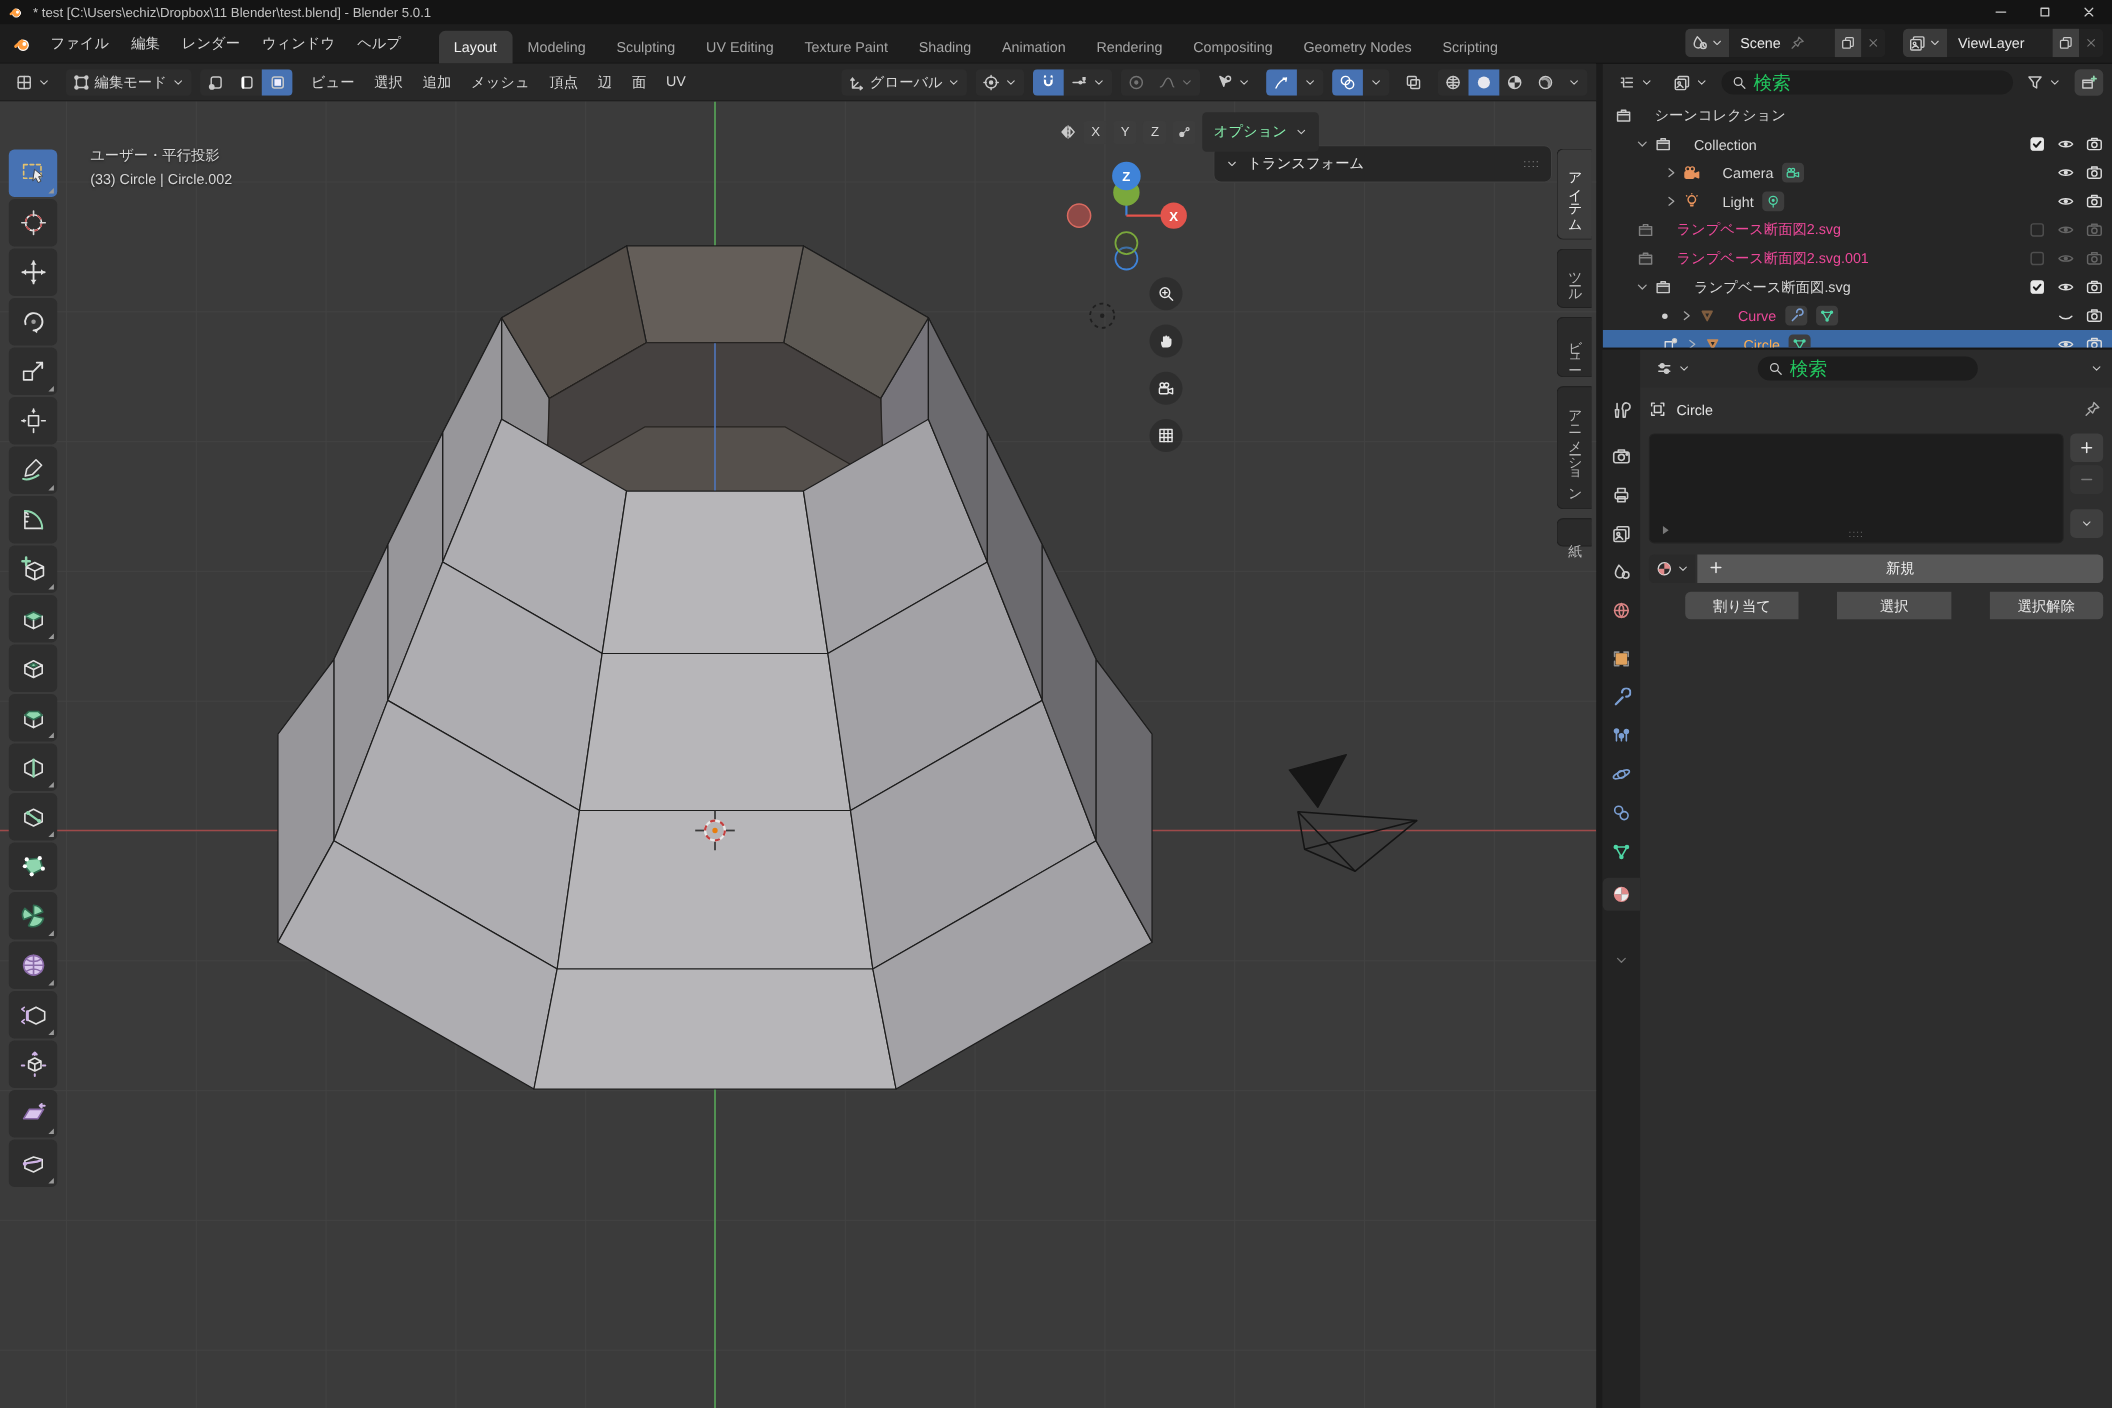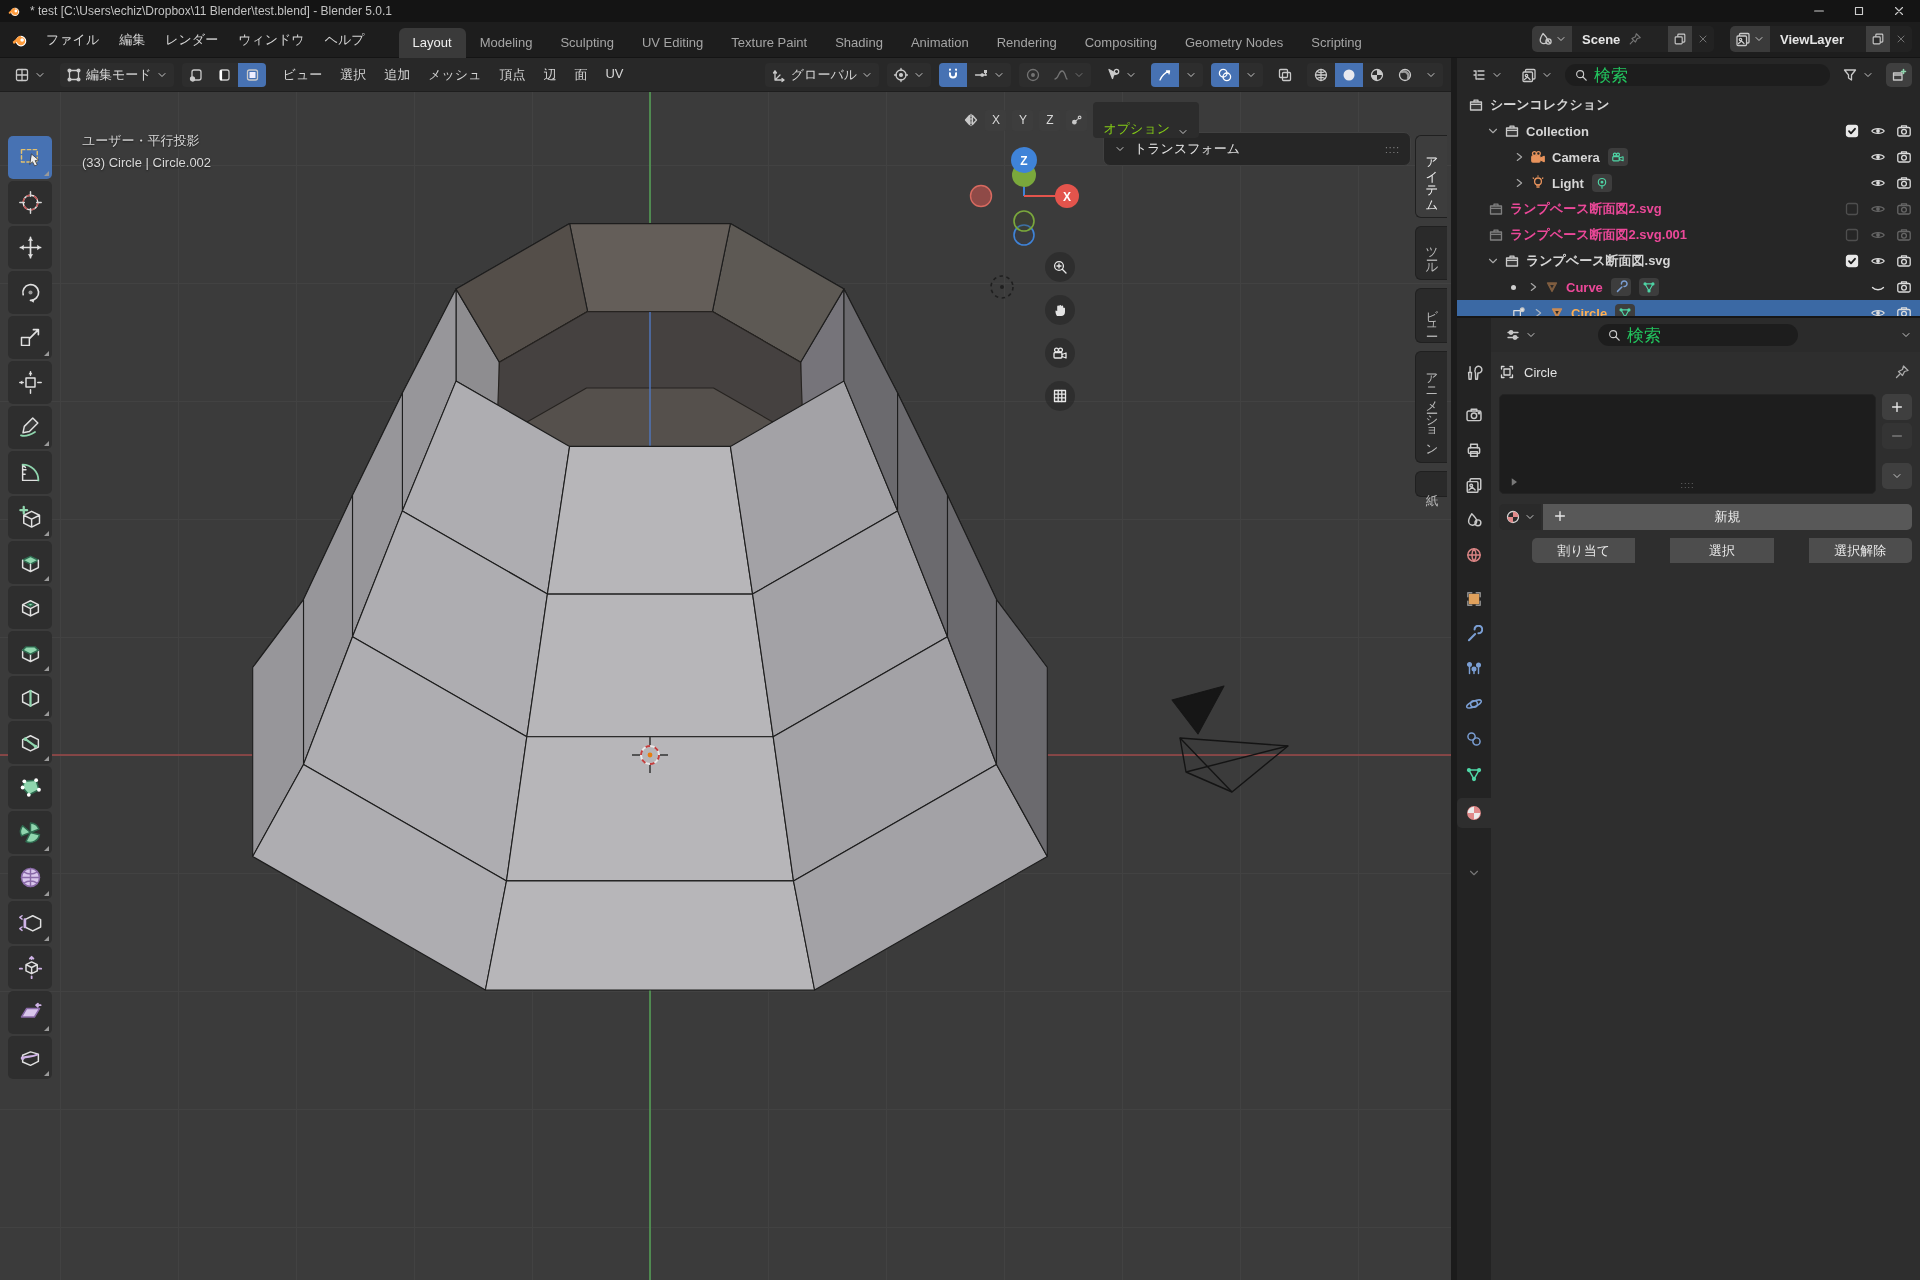--- a/index.html
+++ b/index.html
@@ -16,21 +16,21 @@
   
   #topbar { height:36px; background:#1d1d1d; display:flex; align-items:center;
     padding:0 6px; font-size:13px; position:relative; border-bottom:1px solid #141414; }
   #app-menu { display:flex; align-items:center; gap:2px; padding:0 6px; }
   #app-menu .ticon { width:18px; height:18px; }
   .menu-item { padding:5px 10px; color:#d5d5d5; border-radius:4px; cursor:default; }
   #ws-tabs { display:flex; align-items:flex-end; height:36px; margin-left:24px;
     max-width:1060px; overflow:hidden; white-space:nowrap; }
   .ws-tab { padding:7px 14px 8px; color:#a5a5a5; font-size:13px; border-radius:6px 6px 0 0; }
   .ws-tab.active { background:#3a3a3a; color:#f0f0f0; }
-  #topbar-right { position:absolute; right:8px; top:4px; display:flex; gap:16px;font-weight:bold; }
+  #topbar-right { position:absolute; right:8px; top:4px; display:flex; gap:16px; }
   .id-selector { display:flex; align-items:center; height:26px; border-radius:5px; overflow:hidden; font-size:13px; }
   .id-selector .id-icon { background:#3a3a3a; height:100%; display:flex; align-items:center; padding:0 5px; gap:2px; }
   .id-selector .id-name { background:#232323; height:100%; display:flex; align-items:center; padding:0 10px; gap:8px; color:#e6e6e6; min-width:96px; }
   .id-selector .id-btn { background:#3f3f3f; height:100%; display:flex; align-items:center; padding:0 5px; }
   .id-selector .id-x { background:#2c2c2c; height:100%; display:flex; align-items:center; padding:0 5px; opacity:.45; }
   .icon12 { width:12px; height:12px; } .icon14 { width:14px; height:14px; } .icon16 { width:16px; height:16px; }
   
   #main { display:flex; height:1222px; }
   #viewport { width:1451px; position:relative; background:#3b3b3b; }
   #vp-header { height:34px; background:#282828; display:flex; align-items:center; gap:8px;
@@ -54,22 +54,22 @@
   .tool-btn.active { background:#4772b3; }
   .tool-btn .corner { position:absolute; right:3px; bottom:3px; width:0; height:0;
     border-left:5px solid transparent; border-bottom:5px solid #9a9a9a; }
   
   #vp-overlay { position:absolute; left:82px; top:38px; z-index:4; font-size:13px; color:#d8d8d8;
     text-shadow:0 1px 2px rgba(0,0,0,.55); line-height:22px; }
   
   #vp-axis-controls { position:absolute; top:10px; right:252px; display:flex; align-items:center; gap:6px; z-index:6; }
   .axis-btn { width:21px; height:21px; background:#3d3d3d; border-radius:3px; color:#d8d8d8;
     font-size:12px; display:flex; align-items:center; justify-content:center; }
-  #options-btn { background:#2c2c2c; border-radius:4px; height:36px; display:flex; align-items:flex-end;
-    gap:7px; padding:0 10px; font-size:13px; color:#84cc16; }
+  #options-btn { background:#2c2c2c; border-radius:4px; height:36px; display:flex; align-items:center;
+    gap:7px; padding:0 10px; font-size:13px; color:#86efac; }
   
   #transform-panel { position:absolute; left:1103px; top:40px; width:308px; background:rgba(37,37,37,.96);
     border:1px solid #414141; border-radius:7px; z-index:5; font-size:13px; overflow:hidden; }
   #transform-panel .tp-head { display:flex; align-items:center; gap:8px; padding:7px 10px; color:#e4e4e4; }
   #transform-panel .tp-grip { margin-left:auto; color:#8a8a8a; font-size:10px; letter-spacing:1px; }
   #transform-panel .tp-body { padding:6px 12px 12px; color:#bdbdbd; }
   
   #vp-sidebar-tabs { position:absolute; right:4px; top:43px; display:flex; flex-direction:column; gap:8px; z-index:5; }
   .side-tab { writing-mode:vertical-rl; background:#2a2a2a; color:#b9b9b9; font-size:12.5px;
     padding:12px 7px; border-radius:6px 0 0 6px; border:1px solid #202020; border-right:none; }
@@ -82,21 +82,21 @@
   
   #right-col { width:463px; margin-left:6px; display:flex; flex-direction:column; }
   #outliner { height:260px; background:#262626; border-bottom:2px solid #161616; overflow:hidden; }
   #outliner-header { height:34px; display:flex; align-items:center; gap:6px; padding:0 8px; }
   .search-box { flex:1; background:#1d1d1d; border-radius:11px; height:22px; display:flex;
     align-items:center; gap:6px; padding:0 9px; color:#22c55e; font-size:17px; }
   #outliner-rows { font-size:13px; }
   .ol-row { height:26px; display:flex; align-items:center; position:relative; padding-left:6px; color:#d6d6d6; }
   .ol-row.selected { background:#3b69a4; }
   .ol-row.dimmed { color:#ec4899; }
-  .ol-row .lbl { margin-left:6px; white-space:nowrap;font-weight:bold; }
+  .ol-row .lbl { margin-left:20px; white-space:nowrap; }
   .ol-row .lbl.active-obj { color:#ffaf52; }
   .ol-right { position:absolute; right:8px; display:flex; gap:10px; align-items:center; }
   .ol-right .dimmed-ic { opacity:.35; }
   .badge { background:#3d3d3d; border-radius:4px; width:20px; height:18px; display:flex;
     align-items:center; justify-content:center; margin-left:8px; }
   .caret { width:16px; display:flex; justify-content:center; opacity:.8; }
   
   #properties { flex:1; background:#2e2e2e; display:flex; position:relative; }
   #prop-tab-strip { width:34px; background:#232323; position:relative; flex-shrink:0; }
   .prop-tab { position:absolute; left:0; width:34px; height:30px; display:flex; align-items:center; justify-content:center; }

